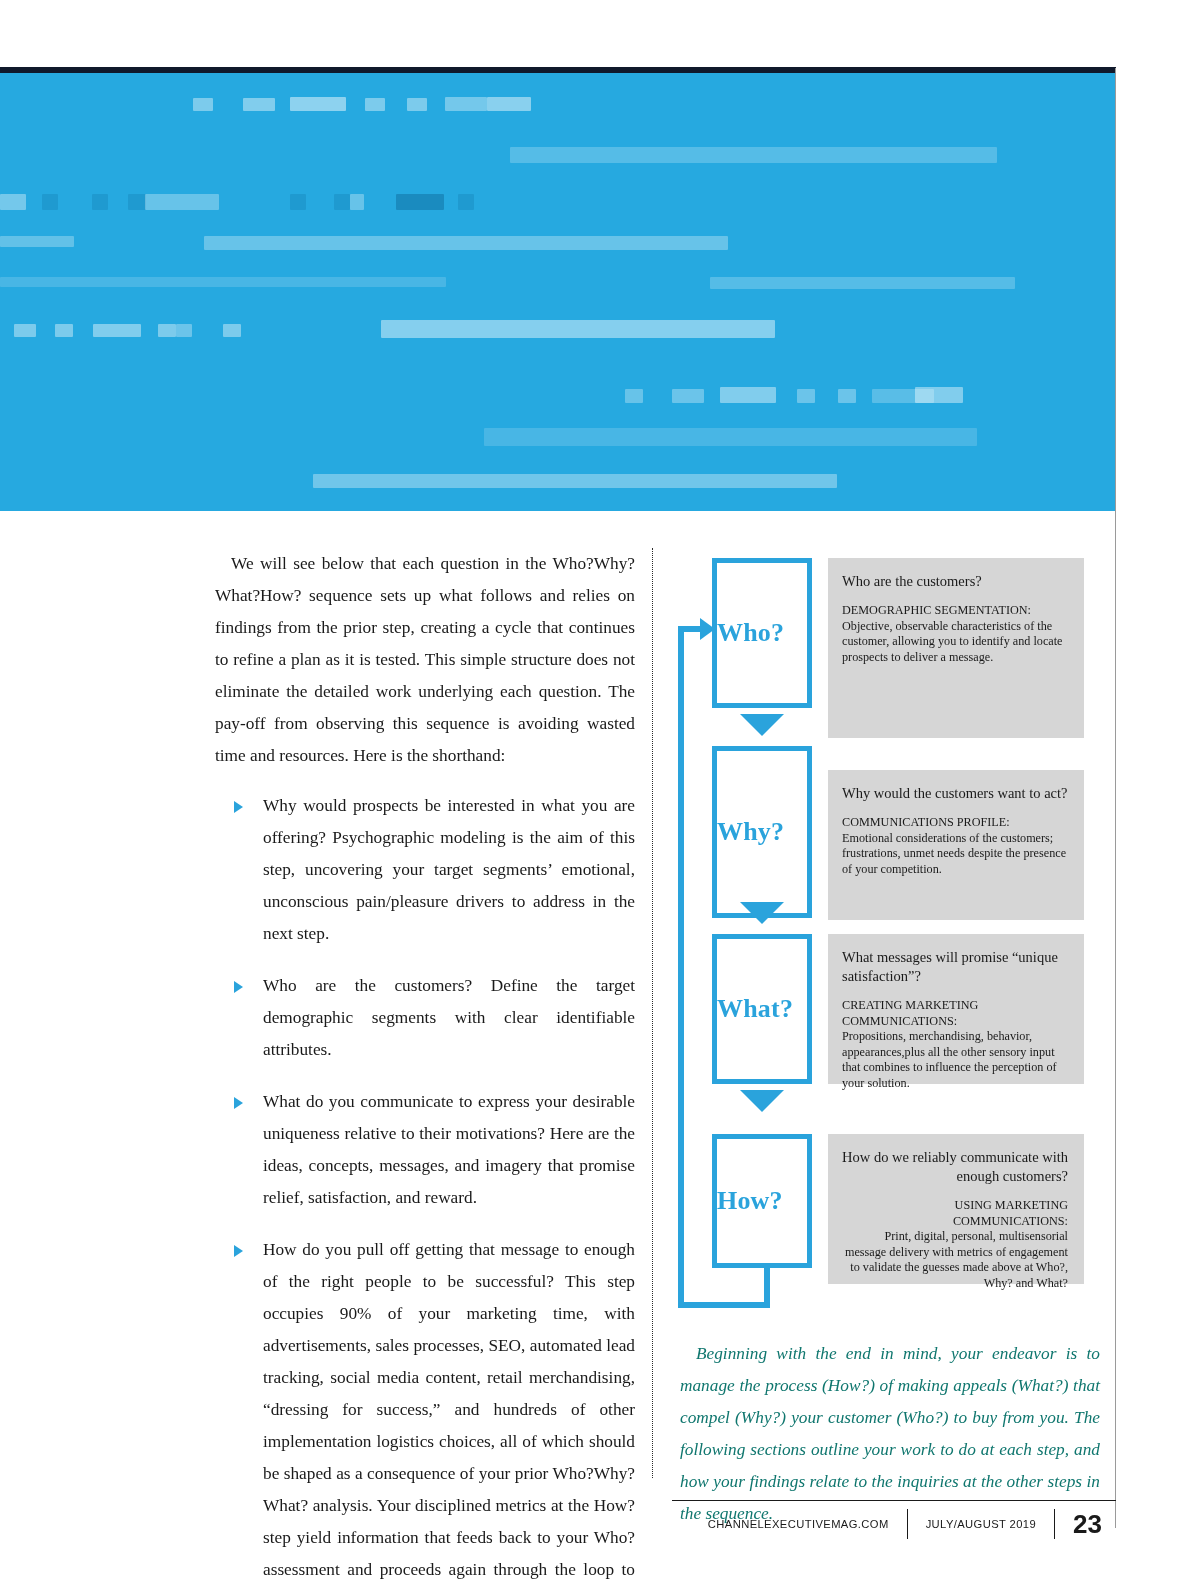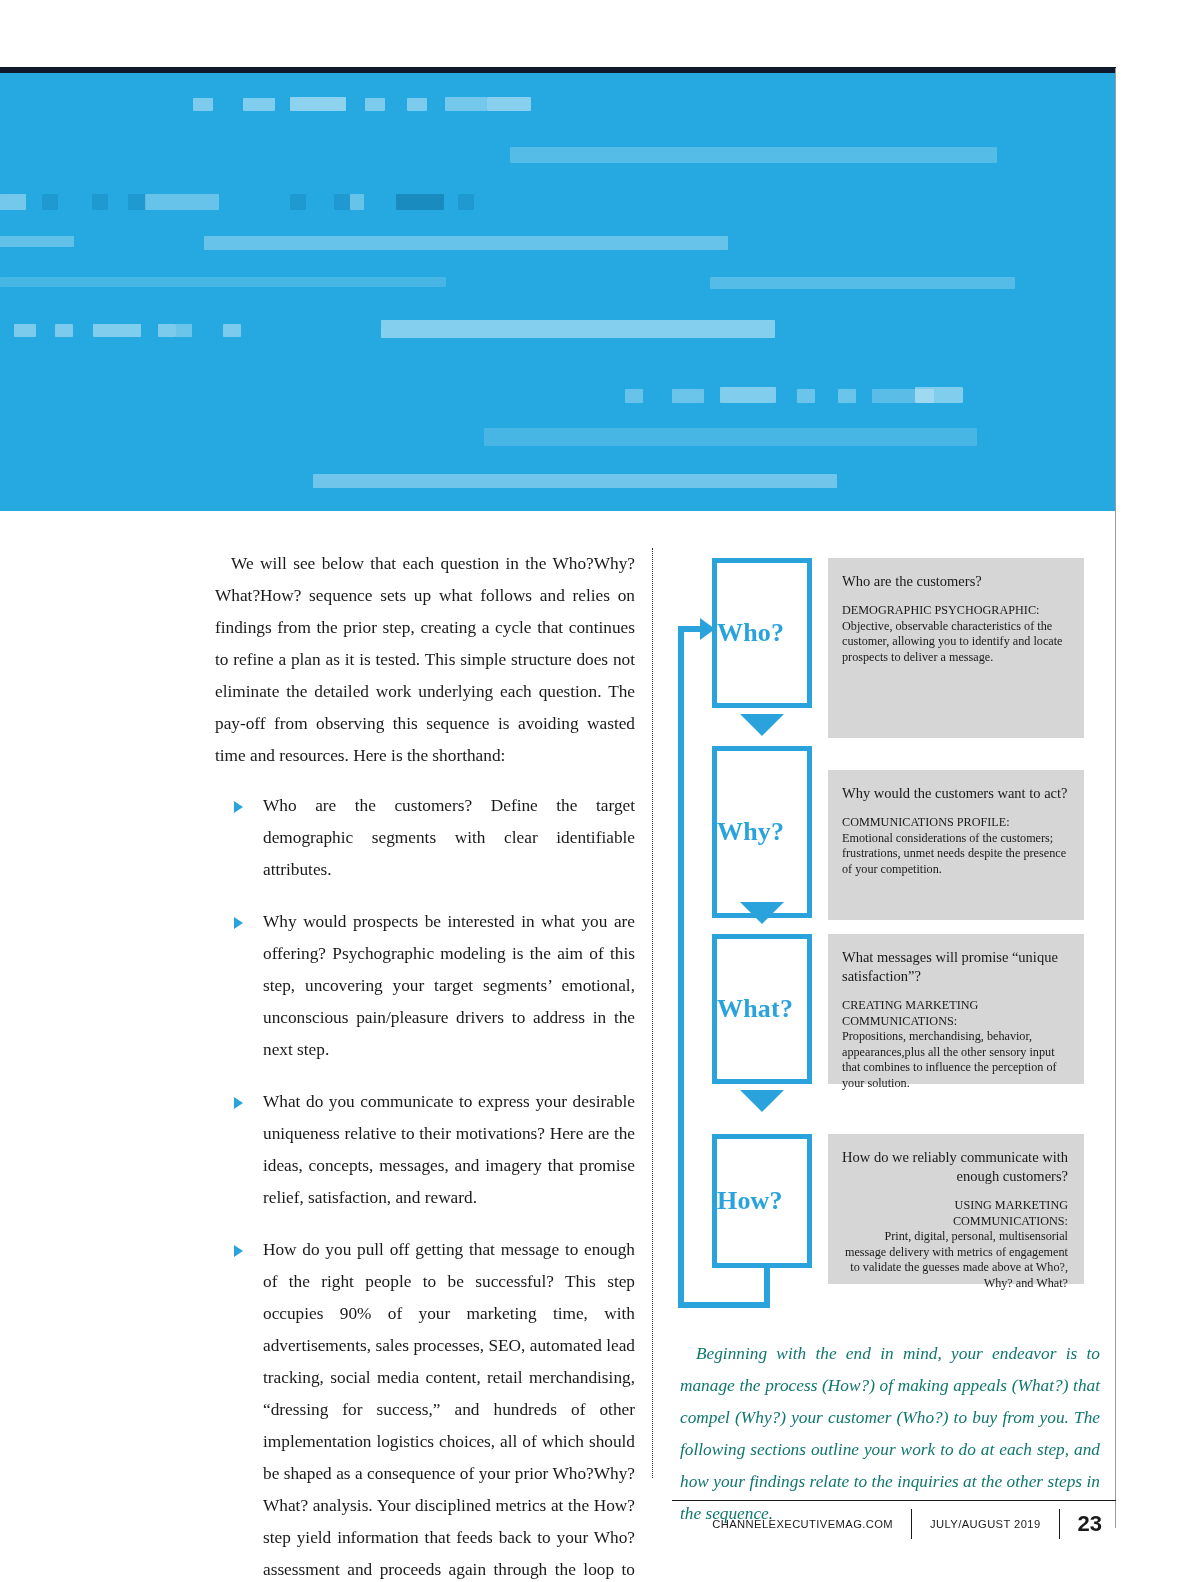--- a/index.html
+++ b/index.html
@@ -216,21 +216,21 @@
     color: #1a1a1a;
     padding: 0 18px;
     white-space: nowrap;
   }
   #footer .vrule {
     width: 1px;
     height: 30px;
     background: #1a1a1a;
   }
   #footer .pagenum {
-    font-size: 22px;
+    font-size: 26px;
     font-weight: bold;
     color: #1a1a1a;
     padding: 0 14px 0 18px;
   }
 </style>
 </head>
 <body>
 
 <div id="page-sheet">
 
@@ -278,25 +278,25 @@
 
   <div id="page-right-edge"></div>
 
   <div id="column-divider"></div>
 
   <div id="left-column">
     <p class="lead">We will see below that each question in the Who?Why?What?How? sequence sets up what follows and relies on findings from the prior step, creating a cycle that continues to refine a plan as it is tested. This simple structure does not eliminate the detailed work underlying each question. The pay-off from observing this sequence is avoiding wasted time and resources. Here is the shorthand:</p>
     <ul class="shorthand-list">
       <li>
         <span class="tri-bullet"></span>
-        <span>Who are the customers? Define the target demographic segments with clear identifiable attributes.</span>
+        <span>Why would prospects be interested in what you are offering? Psychographic modeling is the aim of this step, uncovering your target segments’ emotional, unconscious pain/pleasure drivers to address in the next step.</span>
       </li>
       <li>
         <span class="tri-bullet"></span>
-        <span>Why would prospects be interested in what you are offering? Psychographic modeling is the aim of this step, uncovering your target segments’ emotional, unconscious pain/pleasure drivers to address in the next step.</span>
+        <span>Who are the customers? Define the target demographic segments with clear identifiable attributes.</span>
       </li>
       <li>
         <span class="tri-bullet"></span>
         <span>What do you communicate to express your desirable uniqueness relative to their motivations? Here are the ideas, concepts, messages, and imagery that promise relief, satisfaction, and reward.</span>
       </li>
       <li>
         <span class="tri-bullet"></span>
         <span>How do you pull off getting that message to enough of the right people to be successful? This step occupies 90% of your marketing time, with advertisements, sales processes, SEO, automated lead tracking, social media content, retail merchandising, “dressing for success,” and hundreds of other implementation logistics choices, all of which should be shaped as a consequence of your prior Who?Why?What? analysis. Your disciplined metrics at the How? step yield information that feeds back to your Who? assessment and proceeds again through the loop to validate the successive choices or to demand refinement.</span>
       </li>
     </ul>
@@ -309,21 +309,21 @@
     <div class="loop-seg" style="left:6px; top:78px; width:6px; height:682px;"></div>
     <div class="loop-seg" style="left:6px; top:78px; width:24px; height:6px;"></div>
     <div class="loop-arrowhead" style="left:28px; top:70px;"></div>
 
     <div class="step-box" style="left:40px; top:10px; height:150px;">
       <span class="step-label">Who?</span>
     </div>
     <div class="desc-panel" style="top:10px; height:180px;">
       <p class="desc-head">Who are the customers?</p>
       <p class="desc-body">
-        <span class="cap">DEMOGRAPHIC PSYCHOGRAPHIC:</span>
+        <span class="cap">DEMOGRAPHIC SEGMENTATION:</span>
         <span>Objective, observable characteristics of the customer, allowing you to identify and locate prospects to deliver a message.</span>
       </p>
     </div>
     <div class="arrow-down" style="left:68px; top:166px;"></div>
 
     <div class="step-box" style="left:40px; top:198px; height:172px;">
       <span class="step-label">Why?</span>
     </div>
     <div class="desc-panel" style="top:198px; height:150px;margin-top:24px;">
       <p class="desc-head">Why would the customers want to act?</p>

